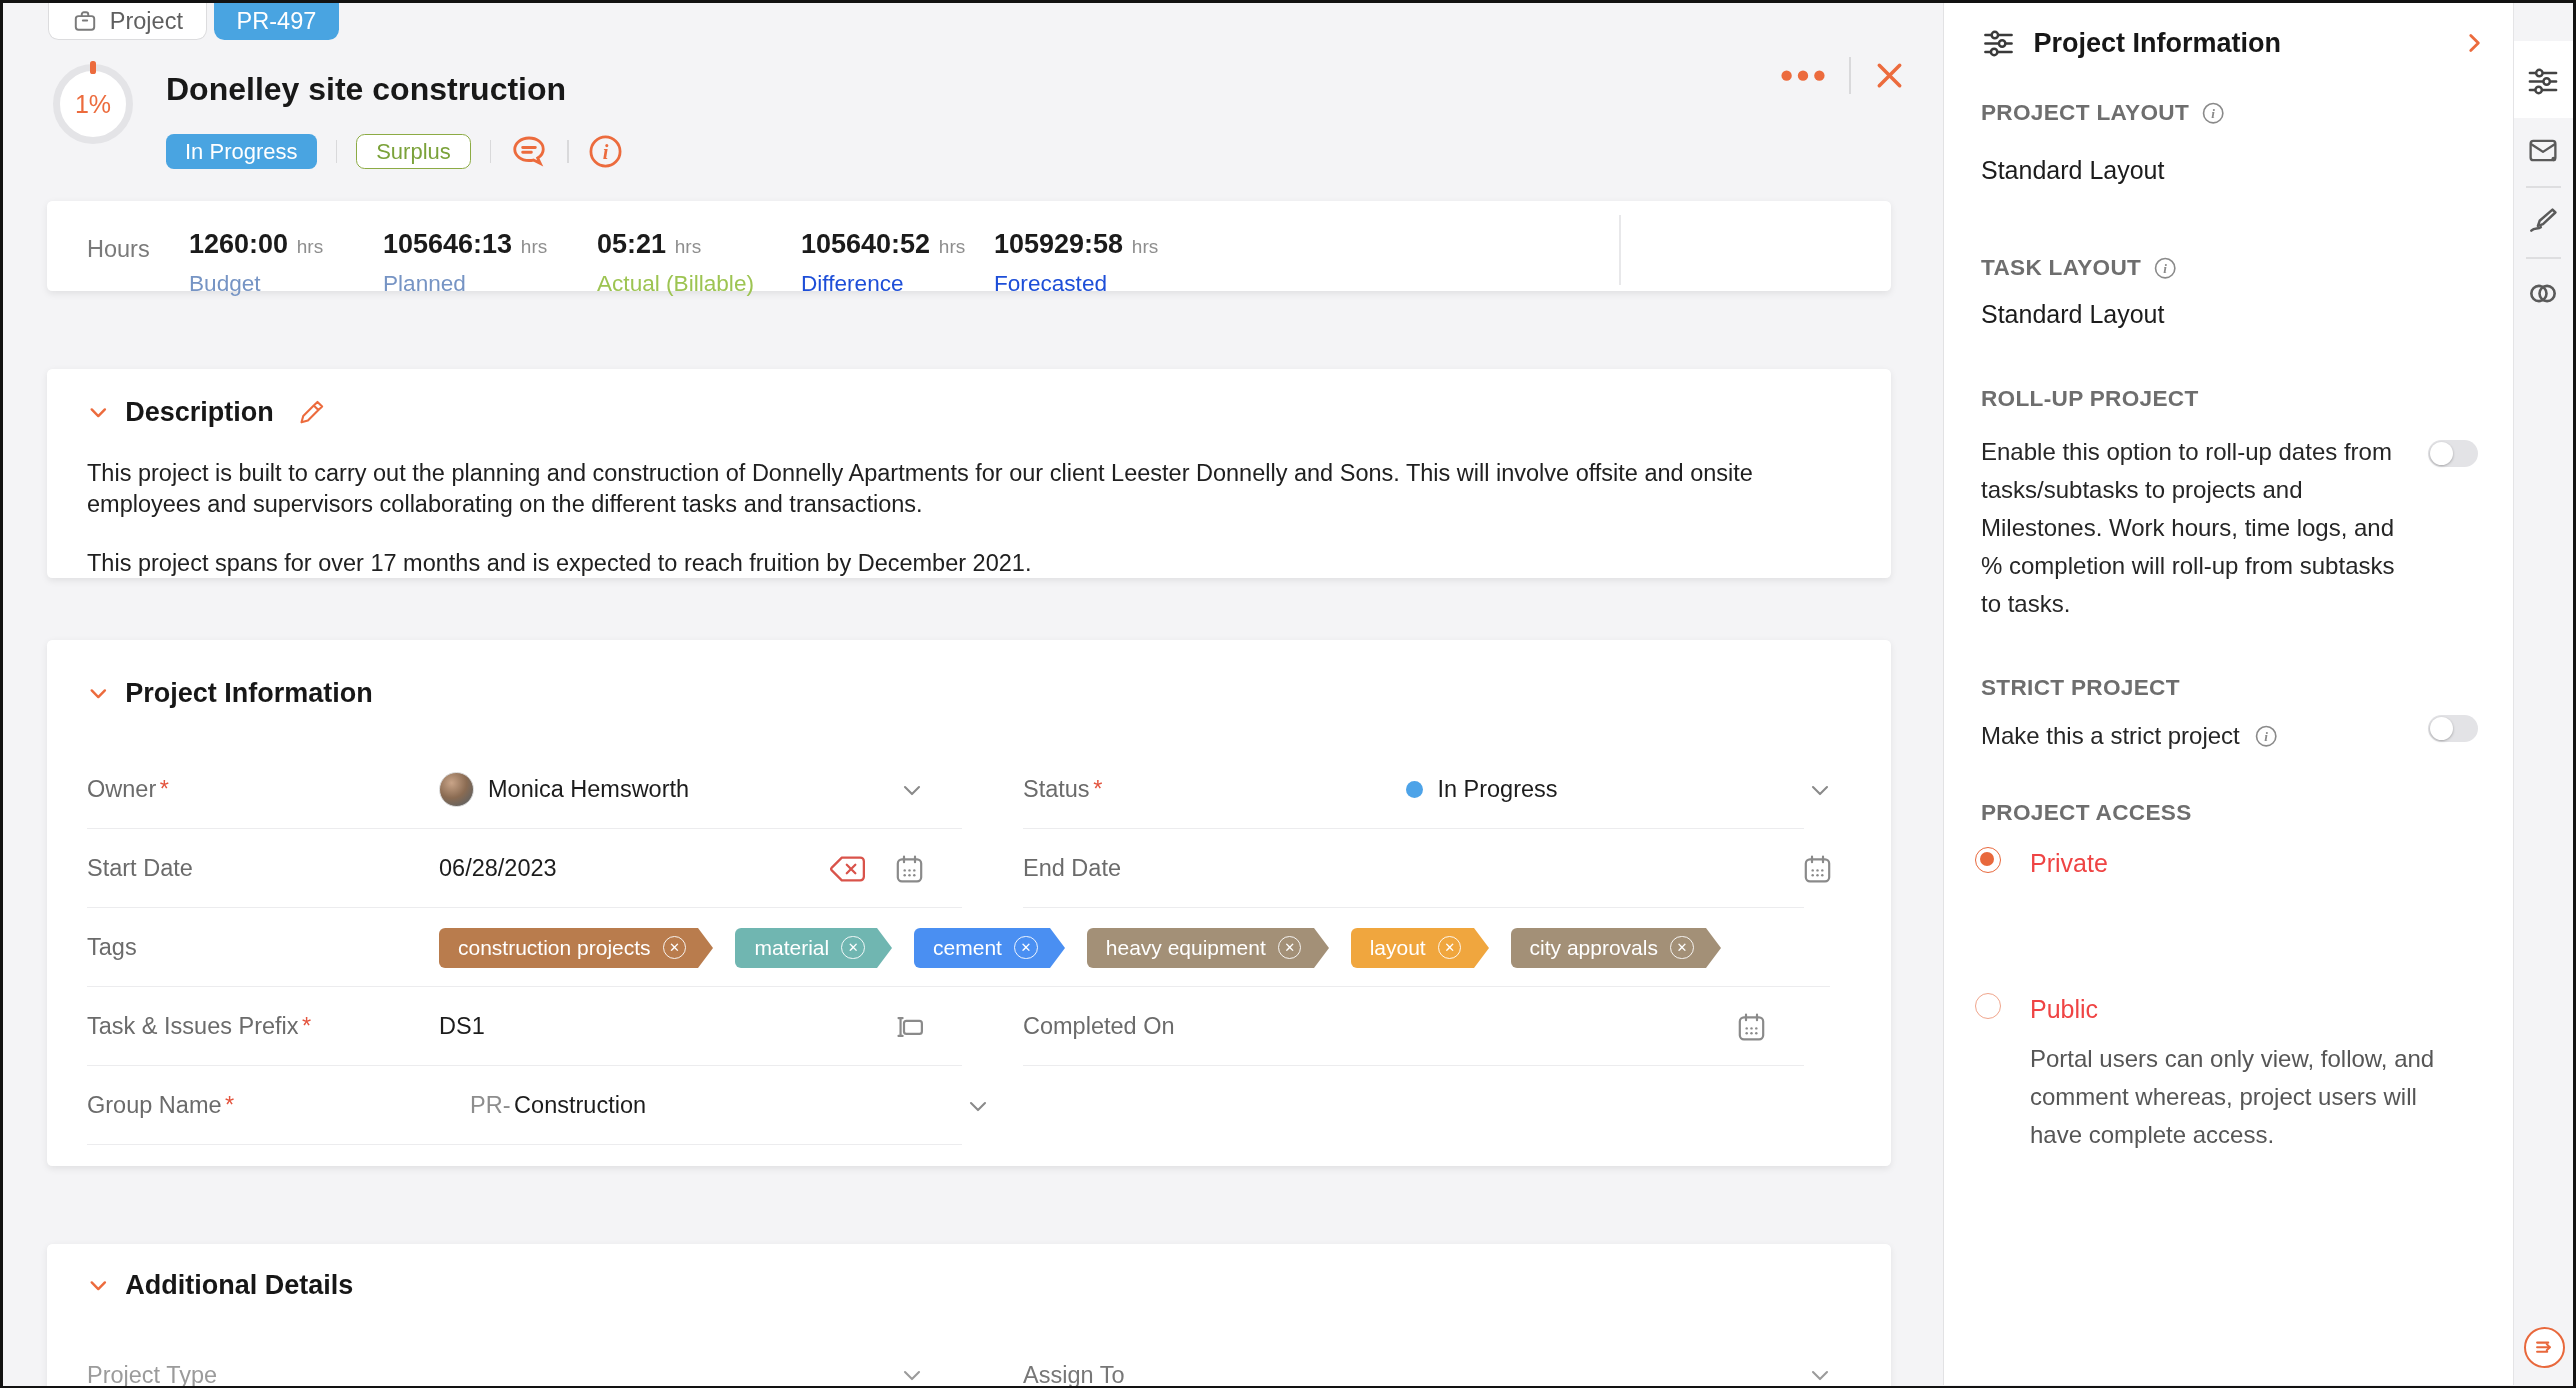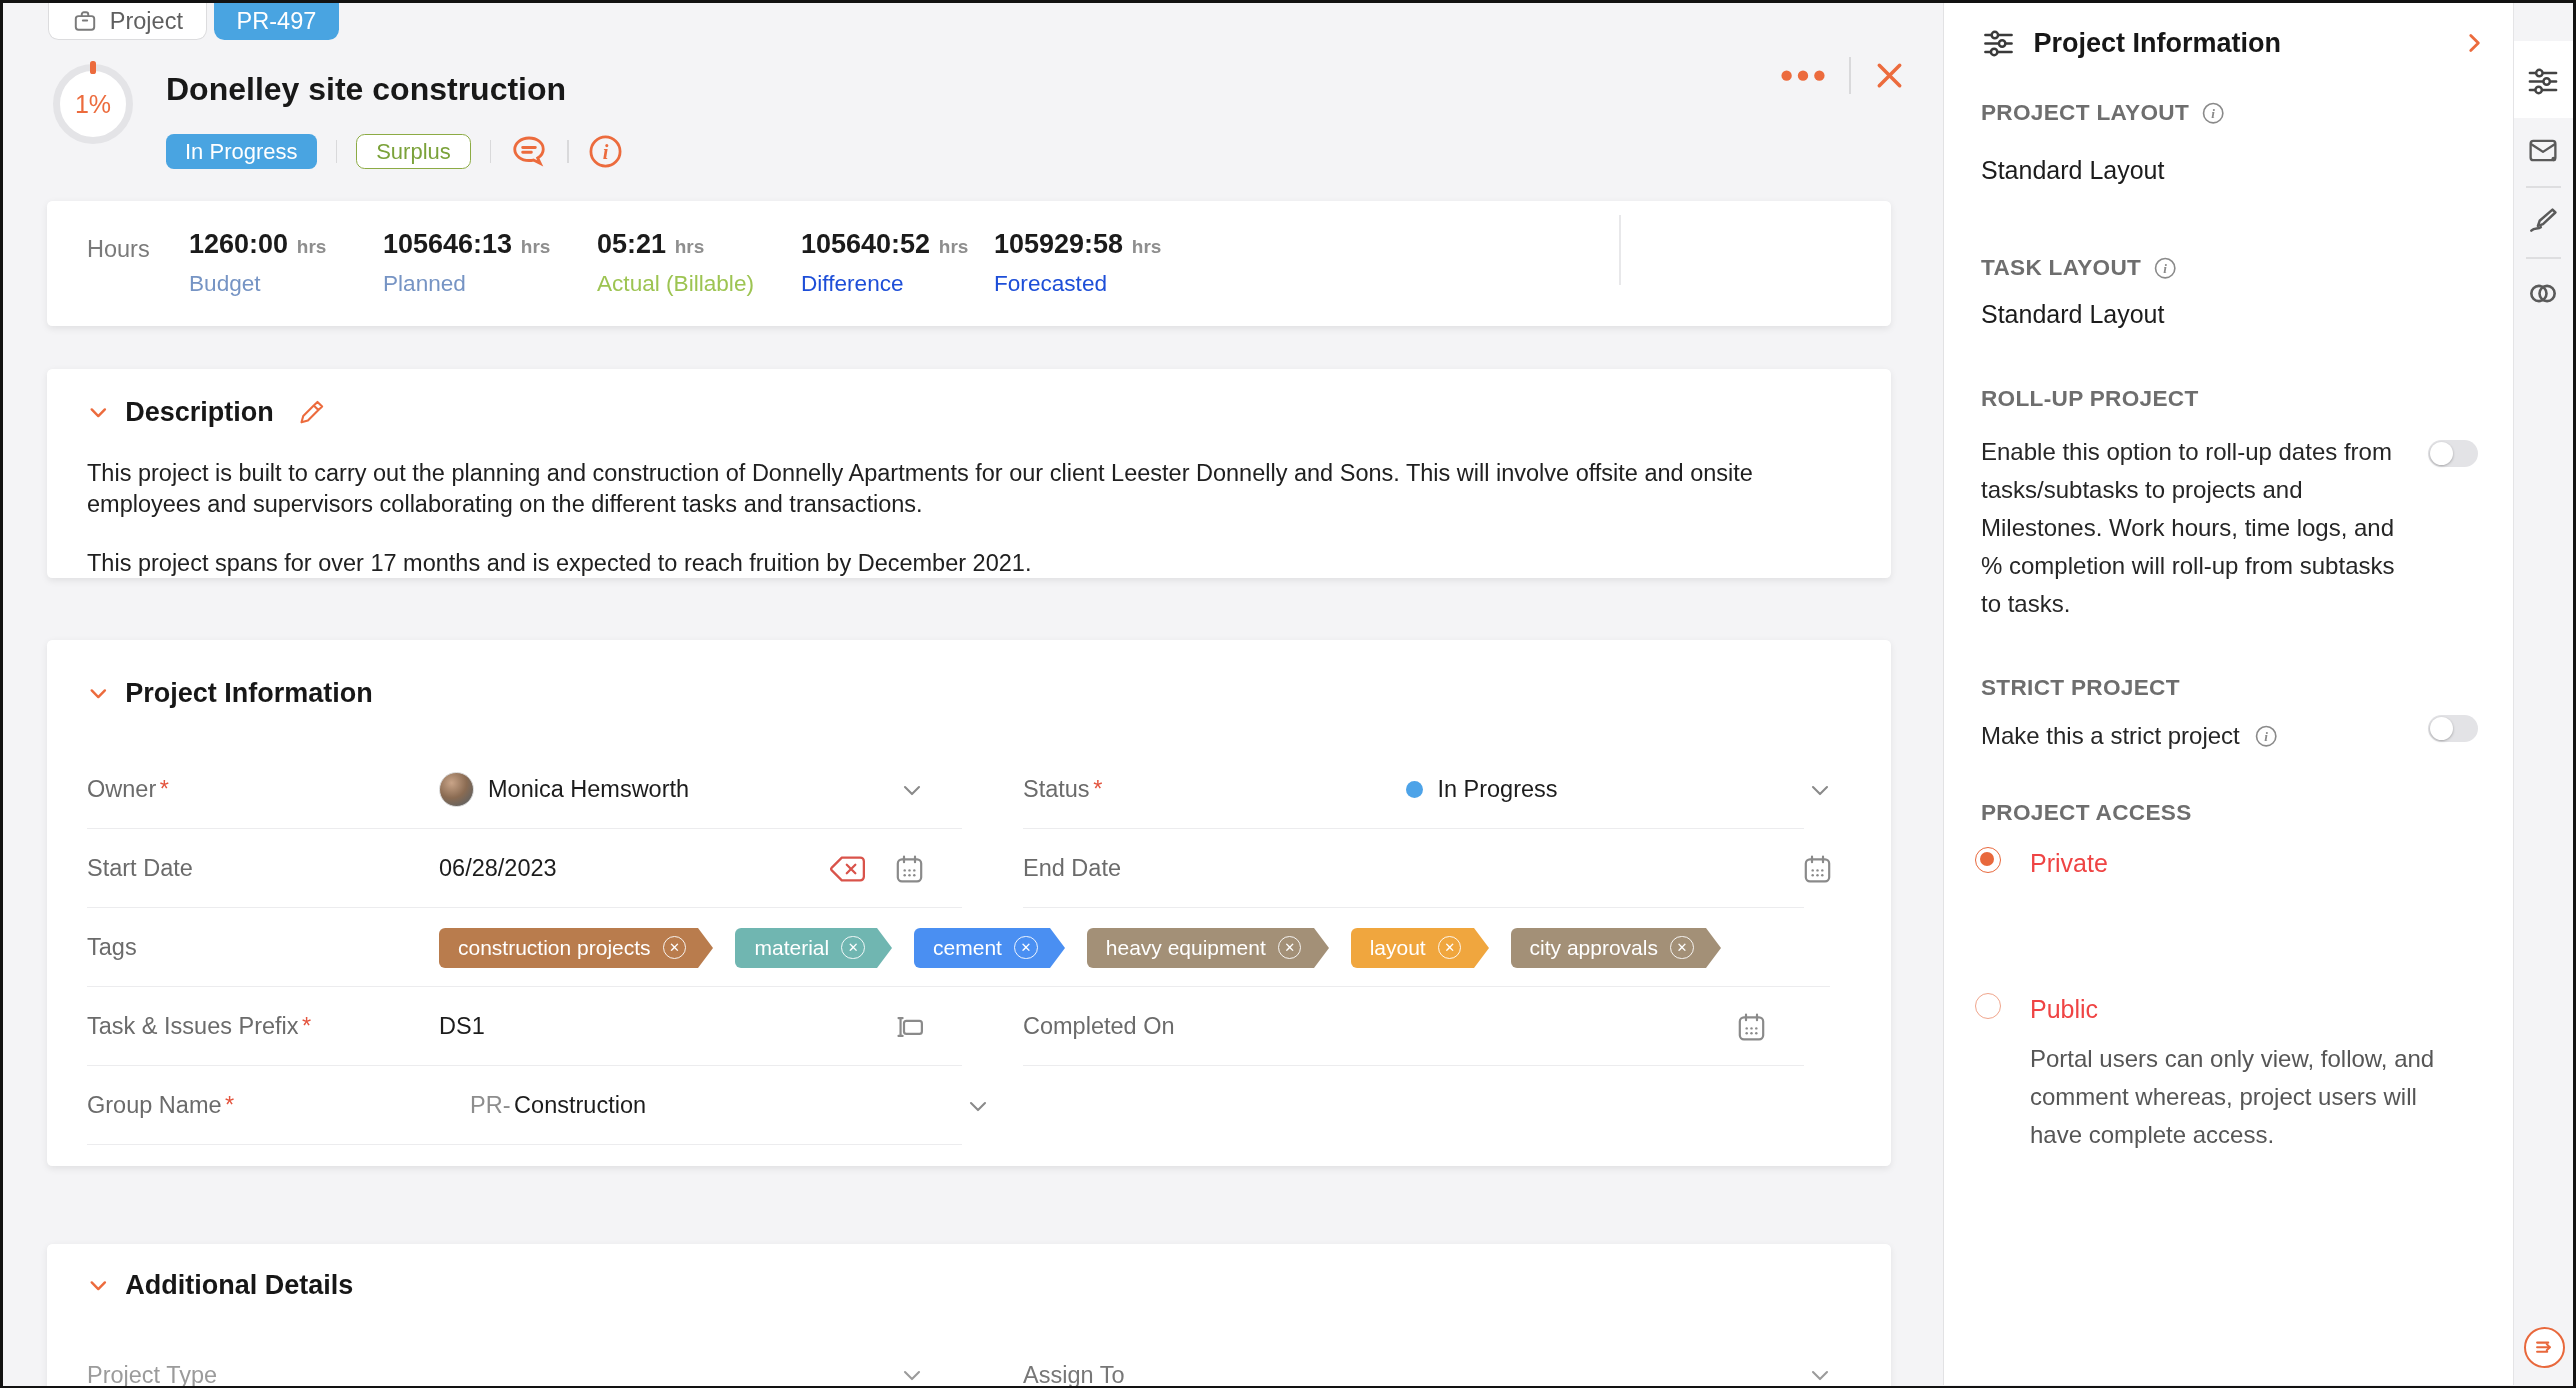--- a/index.html
+++ b/index.html
@@ -48,25 +48,25 @@
   .vsep { width:1.7px; height:22.6px; background:#d9d9db; }
   .head-actions { position:absolute; left:1775px; top:54px; display:flex; align-items:center; gap:21px; }
   .head-actions .vsep { height:37px; }
 
   
   .card { position:absolute; background:#fff; border-radius:5.2px; box-shadow:0 2.6px 7.8px rgba(0,0,0,.08); }
   .card-heading { position:absolute; left:40px; display:flex; align-items:center; gap:15.7px;text-align:right; }
   .card-heading .hd { font-size:27px; font-weight:600; color:#171717; }
 
   
-  #hours-card { left:44px; top:198px; width:1844px; height:125px; }
+  #hours-card { left:44px; top:198px; width:1844px; height:90px; }
   .h-label { position:absolute; left:40px; top:35px; font-size:23.5px; color:#7a7a7a; }
   .metric { position:absolute; top:28px; }
   .metric .val { font-size:27px; font-weight:bold; color:#1b1b1b; }
-  .metric .unit { font-size:19px; color:#8e8e8e; margin-left:8.7px; font-weight:bold; }
+  .metric .unit { font-size:19px; color:#8e8e8e; margin-left:8.7px; font-weight:normal; }
   .metric .cap { font-size:22.6px; margin-top:11.3px; }
   .cap-blue { color:#7694c4; } .cap-green { color:#9dc452; } .cap-gray { color:#1d4ed8; }
   .h-divider { position:absolute; left:1572px; top:14px; width:1.7px; height:70px; background:#e8e8ea; }
   .h-sync { position:absolute; left:1612px; top:28px; }
   .h-sync .val { font-size:25px; color:#1b1b1b; }
   .h-sync .cap { font-size:22.6px; color:#6f6f6f; margin-top:11.3px; display:flex; align-items:center; gap:10.4px; }
 
   
   #desc-card { left:44px; top:366px; width:1844px; height:209px; }
   #desc-card .card-heading { top:28px; }

